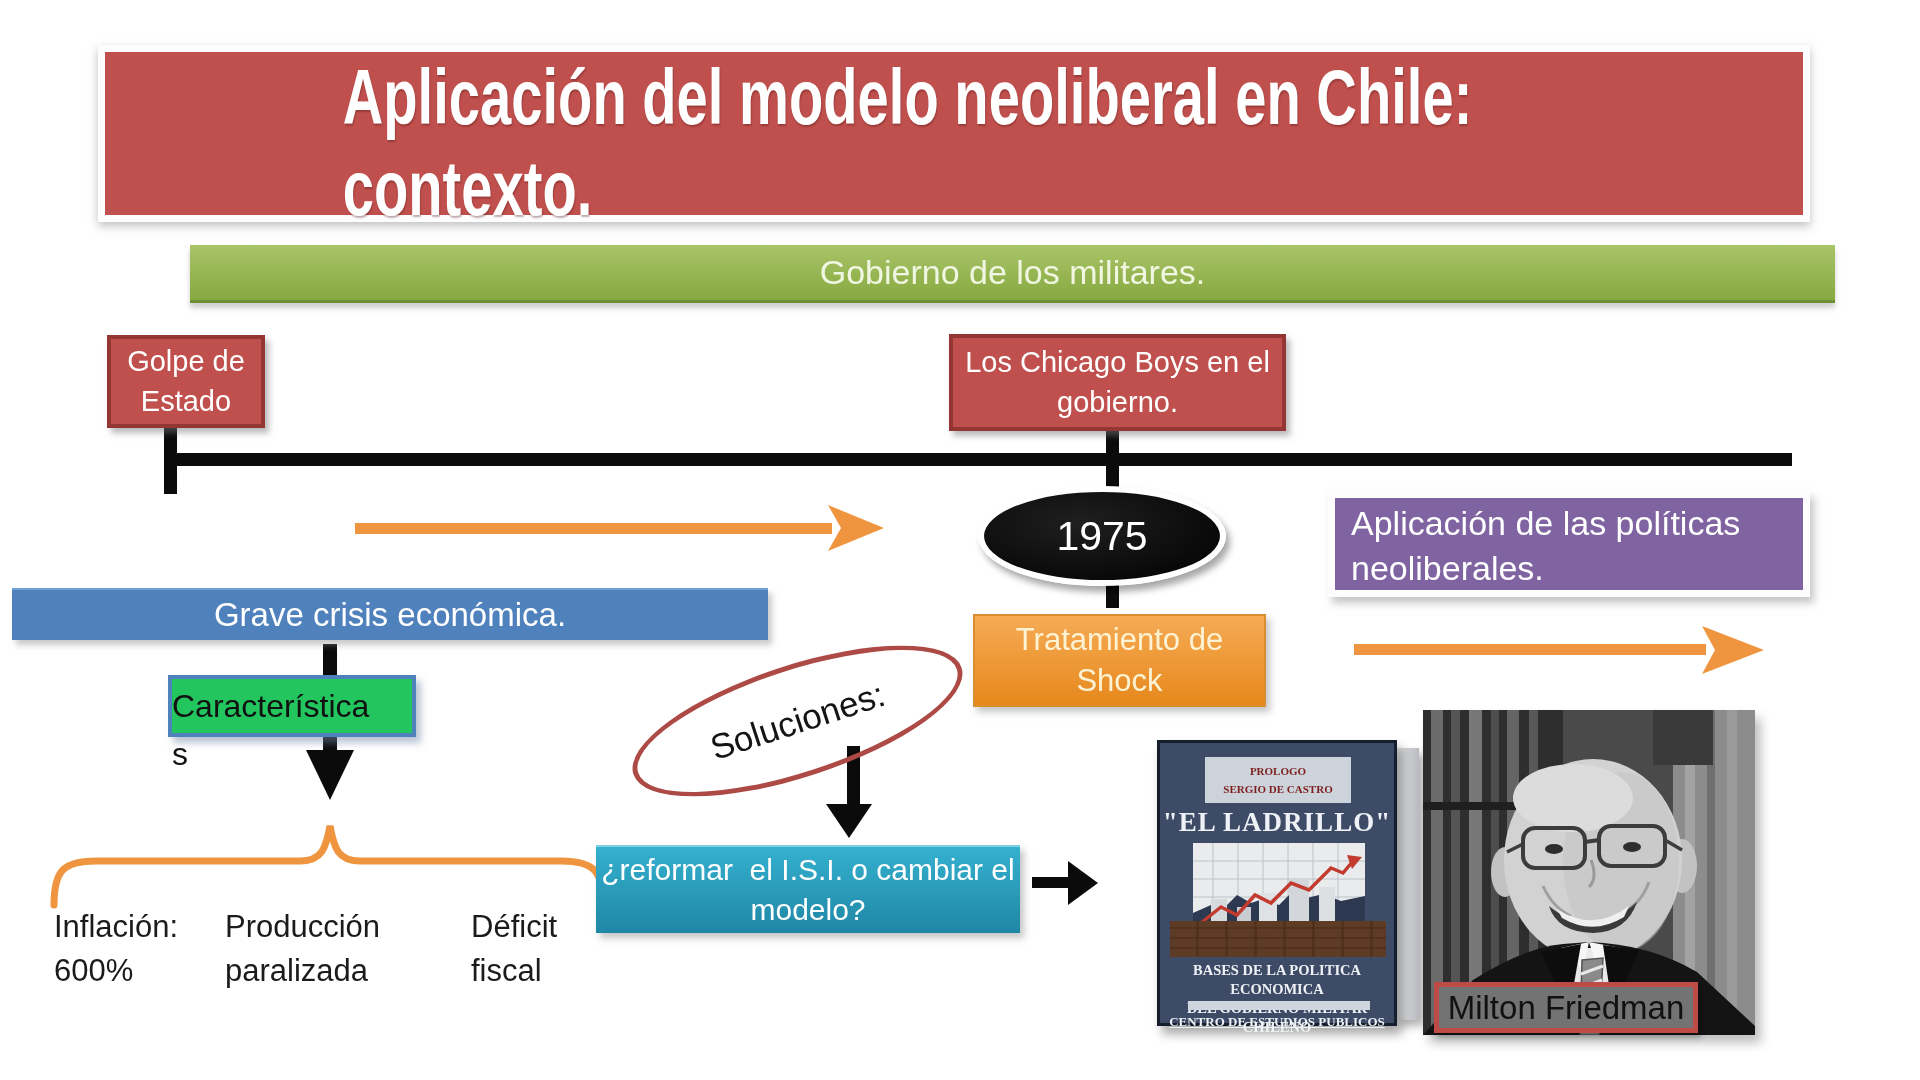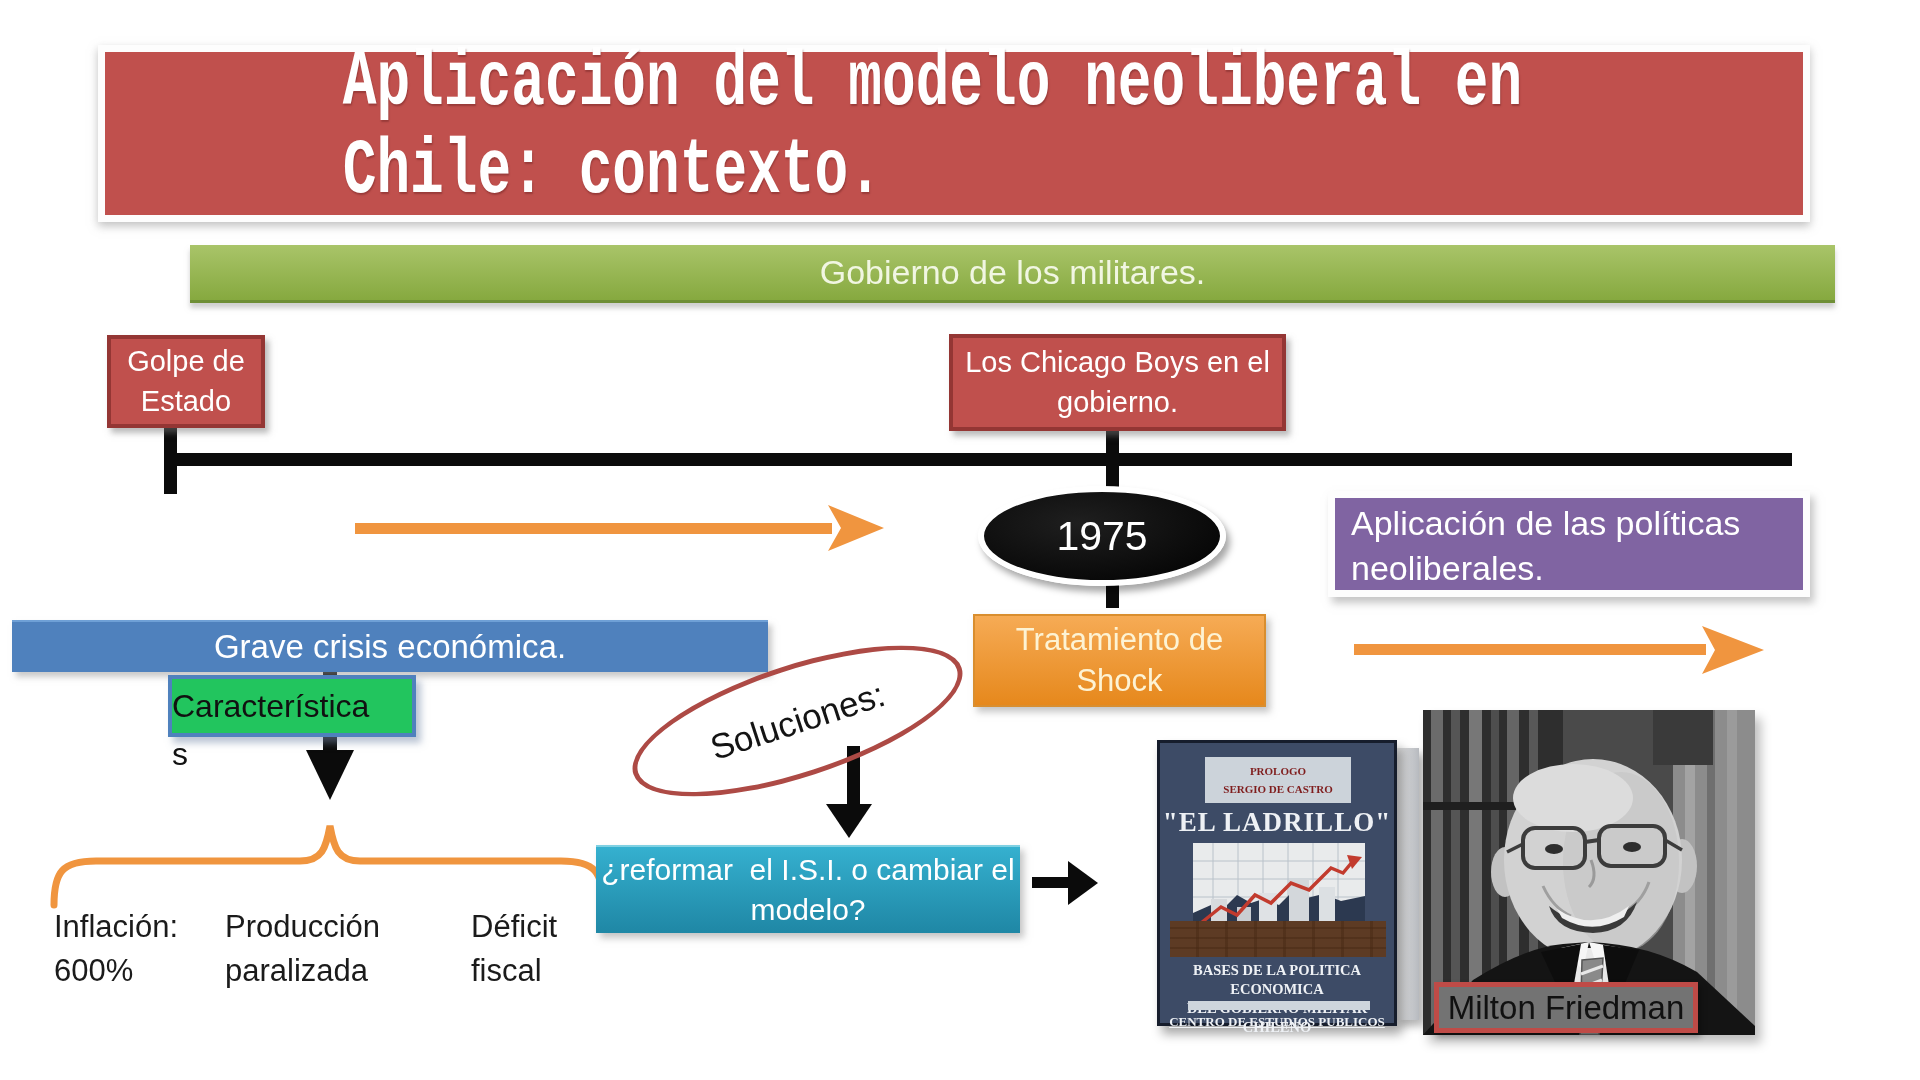--- a/index.html
+++ b/index.html
@@ -5,21 +5,21 @@
   html,body{margin:0;padding:0;background:#fff;}
   .slide{position:relative;width:1920px;height:1080px;background:#fff;overflow:hidden;
          font-family:"Liberation Sans","DejaVu Sans",sans-serif;}
   .abs{position:absolute;}
   .ml{white-space:pre-line;}
   .pw{white-space:pre-wrap;}
 
   
   .title-banner{left:98px;top:45px;width:1712px;height:177px;background:#c0504d;
     border:7px solid #fdfdfd;box-sizing:border-box;box-shadow:0 4px 9px rgba(140,140,140,.55);
-    display:flex;align-items:flex-end;justify-content:center;font-family:Liberation Mono, monospace;}
+    display:flex;align-items:flex-start;justify-content:center;}
   .title-text{display:inline-block;font-weight:bold;font-size:78px;color:#fff;
     transform:scaleX(.72);transform-origin:center;letter-spacing:0px;text-shadow:1px 2px 2px rgba(80,20,20,.35);}
 
   
   .green-banner{left:190px;top:245px;width:1645px;height:58px;
     background:linear-gradient(#a9c469,#86a93f);border-bottom:3px solid #6f8f36;box-sizing:border-box;
     box-shadow:0 5px 5px rgba(160,160,160,.5);display:flex;align-items:center;justify-content:center;
     font-size:34px;color:#f1f6e2;}
 
   
@@ -37,21 +37,21 @@
   .oval-1975{left:978px;top:486px;width:248px;height:100px;}
 
   
   .purple-box{left:1328px;top:491px;width:482px;height:106px;background:#8064a2;
     border:7px solid #fdfdfd;box-sizing:border-box;box-shadow:4px 6px 8px rgba(150,150,150,.55);
     color:#fff;font-size:34px;line-height:45px;padding:3px 0 13px 16px;}
 
   
   .blue-banner{left:12px;top:588px;width:756px;height:52px;background:#4f81bd;
     border-top:2px solid #6fa0d6;box-sizing:border-box;box-shadow:4px 5px 6px rgba(150,150,150,.5);
-    display:flex;align-items:center;justify-content:center;color:#fff;font-size:33px;margin-top:32px;}
+    display:flex;align-items:center;justify-content:center;color:#fff;font-size:33px;}
 
   
   .caract-box{left:168px;top:675px;width:248px;height:62px;background:#22c55e;
     border:4px solid #4f81bd;box-sizing:border-box;box-shadow:5px 6px 7px rgba(120,140,170,.5);
     display:flex;align-items:center;color:#111;font-size:32px;padding-left:0;}
   .caract-s{left:172px;top:736px;color:#111;font-size:32px;}
 
   
   .item{top:905px;color:#1b1b1b;font-size:31px;line-height:44px;}
   .item-0{left:54px;} .item-1{left:225px;} .item-2{left:471px;}

